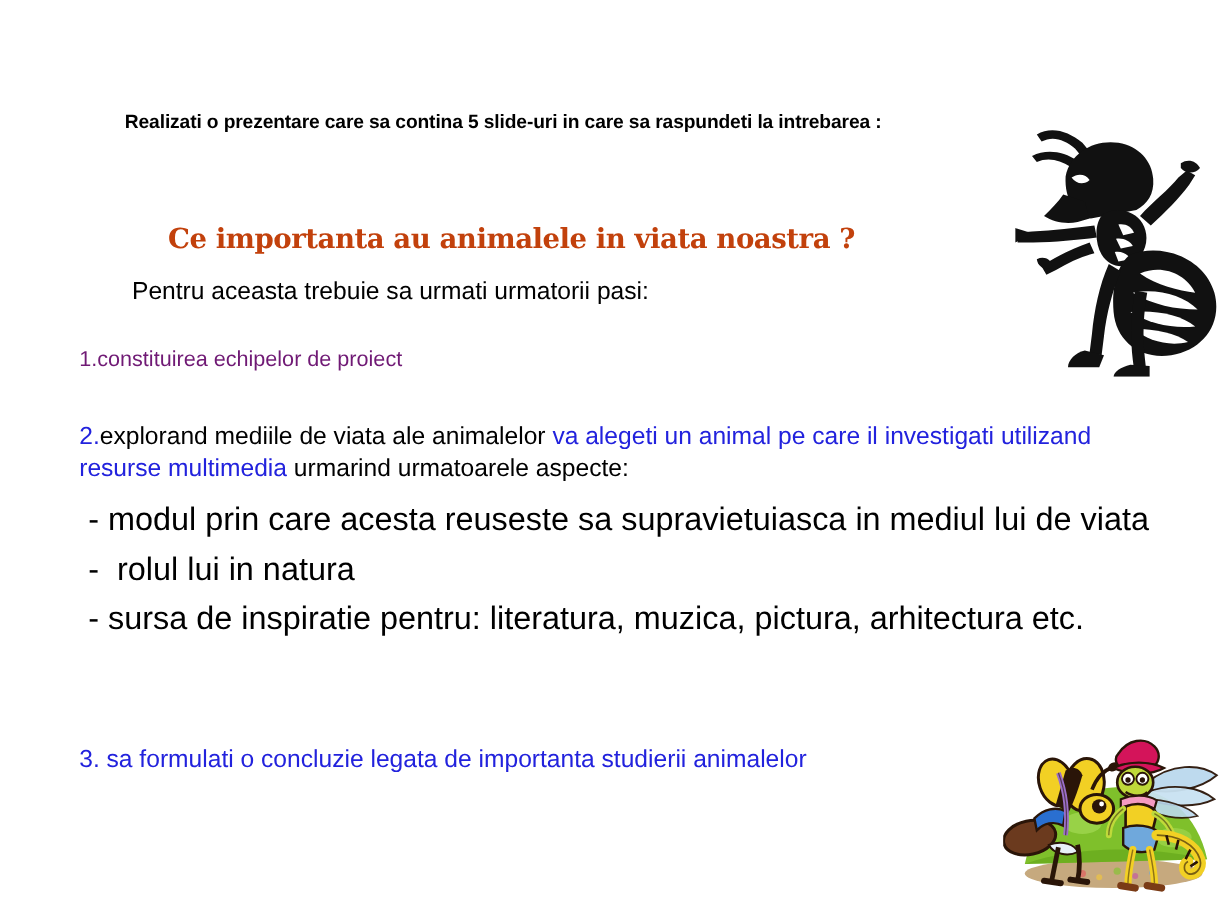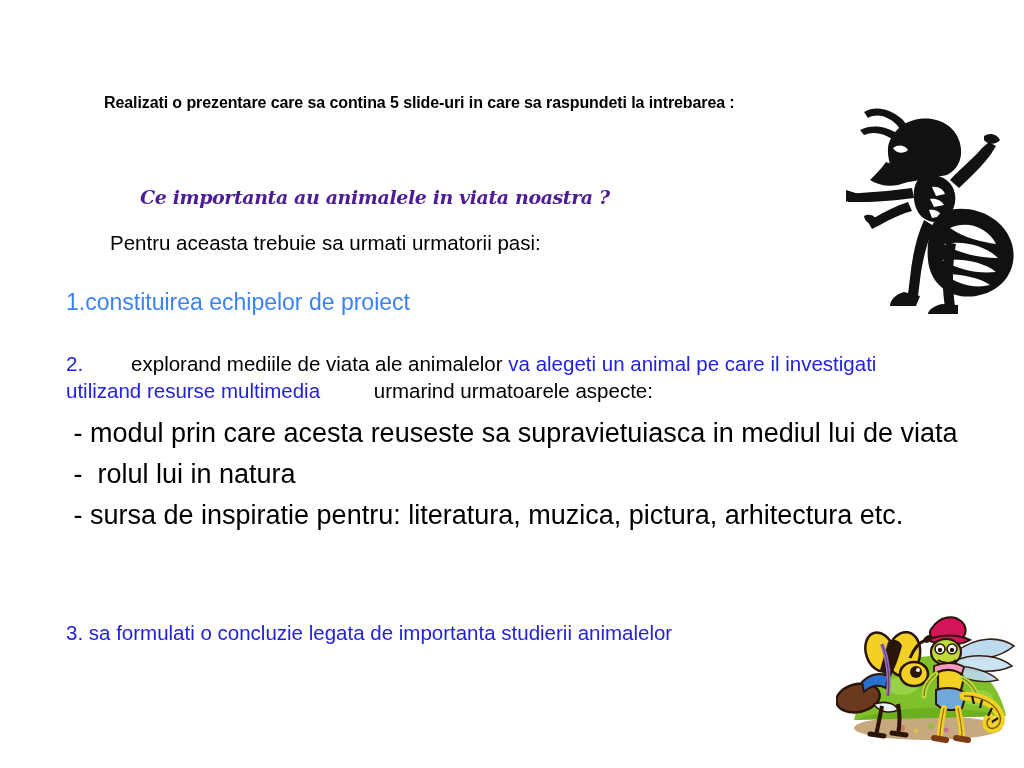--- a/index.html
+++ b/index.html
@@ -35,58 +35,57 @@
     color: #000000;
   }
   .intro .ind { display: inline-block; width: 38px; }
 
   .redtitle {
     position: absolute;
     left: 140px;
     top: 186px;
     width: 760px;
     font-family: "DejaVu Serif", serif;
-    font-size: 19px;
+    font-size: 23px;
     font-weight: bold;
-    font-style: italic;
     letter-spacing: -0.4px;
-    color: #4c1d95;
+    color: #c2410c;
     white-space: nowrap;
   }
 
   .subline {
     position: absolute;
     left: 110px;
     top: 230px;
     font-size: 20.5px;
     line-height: 1.3;
     color: #000000;
     text-align: right;
   }
 
   .step1 {
     position: absolute;
     left: 66px;
     top: 288px;
-    font-size: 23px;
+    font-size: 18px;
     line-height: 1.3;
-    color: #3b82f6;
+    color: #701a75;
   }
 
   .step2 {
     position: absolute;
     left: 66px;
     top: 350px;
     width: 880px;
     font-size: 20.5px;
     line-height: 1.32;
     color: #000000;
   }
   .blue { color: #2222DD; }
-  .black { color: #000000; margin-left: 48px; }
+  .black { color: #000000; }
 
   .bullets {
     position: absolute;
     left: 66px;
     top: 413px;
     width: 890px;
     font-size: 27px;
     line-height: 1.52;
     color: #000000;
   }

